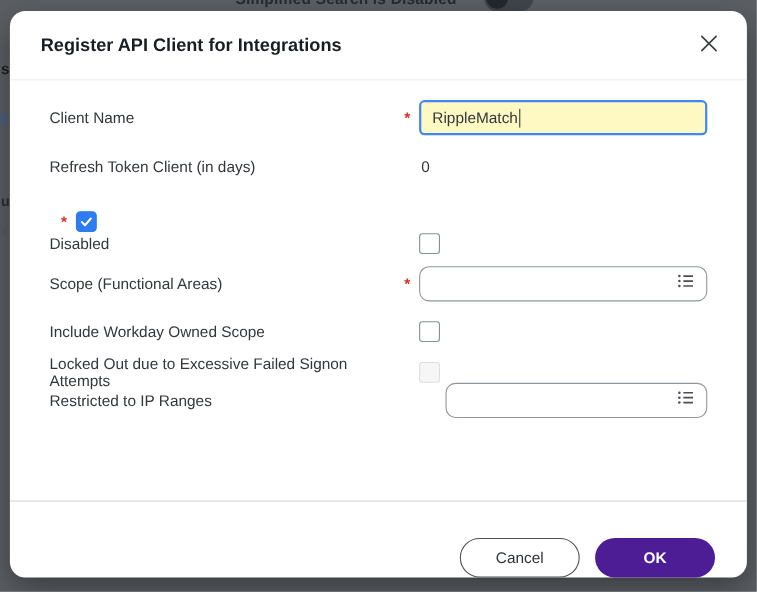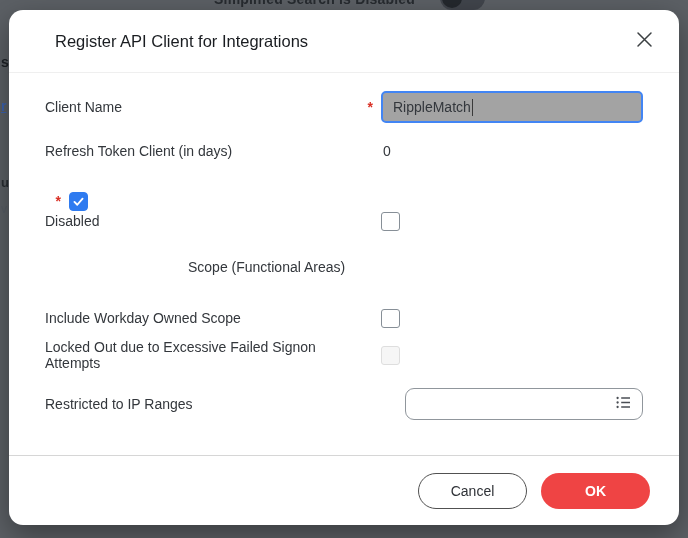--- a/index.html
+++ b/index.html
@@ -33,47 +33,47 @@
   .modal {
     position:absolute; left:9px; top:10px; width:670px; height:515px;
     background:#ffffff; border-radius:14px;
     box-shadow:0 10px 30px rgba(0,0,0,.38);
     display:flex; flex-direction:column;
   }
   .modal-header {
     height:63px; flex:0 0 63px; display:flex; align-items:center;
     padding:0 21px 0 28px; border-bottom:1px solid #efefef;
   }
-  .modal-title { flex:1; font-size:16.5px; font-weight:400; color:#1a1d21;margin-left:18px; }
+  .modal-title { flex:1; font-size:16.5px; font-weight:700; color:#1a1d21; }
   .close-btn {
     width:28px; height:28px; display:flex; align-items:center; justify-content:center;
     background:none; border:none; cursor:pointer;
   }
   .modal-body { flex:1 1 auto; padding:0 36px; }
   .row { display:flex; align-items:center; }
   .row .label { width:312px; flex:0 0 312px; font-size:14px; font-weight:500; color:#33373c; }
   .row .req {
     width:16px; flex:0 0 16px; margin-right:8px; text-align:right;
     color:#d93025; font-size:14px; font-weight:700;
   }
   .row .ctrl { flex:1; display:flex; align-items:center; }
 
   .r1 { margin-top:18px; height:32px; }
   .r2 { margin-top:18px; height:20px; }
   .r3 { margin-top:30px; height:20px; }
   .r4 { margin-top:0; height:20px; }
-  .r5 { margin-top:28px; height:32px;flex-direction:column; }
+  .r5 { margin-top:11px; height:32px; }
   .r6 { margin-top:17px; height:20px; }
   .r7 { margin-top:17px; height:20px; }
-  .r8 { margin-top:23px; height:32px;gap:12px; }
+  .r8 { height:32px;gap:12px; }
 
   .text-input {
     width:100%; height:32px; display:flex; align-items:center;
     border:2px solid #4285f4; border-radius:5px; padding:0 10px;
-    font-size:14px; color:#33373c; background:#a3a3a3;
+    font-size:14px; color:#33373c; background:#fef9c3;
   }
   .caret { display:inline-block; width:1px; height:17px; background:#3a3a3a; margin-left:1px; }
   .readonly-value { font-size:14px; color:#33373c; padding-left:2px; }
 
   .checkbox {
     width:19px; height:19px; border:1px solid #878f97; border-radius:3px;
     background:#fff; display:flex; align-items:center; justify-content:center;
     cursor:pointer;
   }
   .checkbox svg { display:none; }
@@ -82,30 +82,30 @@
   .checkbox.disabled { background:#f6f6f6; border-color:#dedede; cursor:default; }
 
   .prompt-input {
     width:100%; height:32px; display:flex; align-items:center; justify-content:flex-end;
     border:1px solid #90969c; border-radius:9px; padding:0 10px; background:#fff;
     cursor:pointer;
   }
 
   .modal-footer {
     flex:0 0 70px; height:70px; border-top:1px solid #d6d6d6;
-    display:flex; align-items:center; justify-content:flex-end;
+    display:flex; align-items:flex-end; justify-content:flex-end;
     gap:14px; padding:0 29px;
   }
   .btn {
     height:36px; min-width:109px; border-radius:19px; font-size:14px;
     font-family:"Liberation Sans", sans-serif; cursor:pointer;
     display:flex; align-items:center; justify-content:center; padding:0 24px;
   }
   .btn-cancel { background:#fff; border:1px solid #515151; color:#2f3237; font-weight:400; }
-  .btn-ok { background:#ef4444; border:none; color:#fff; font-weight:700; }
+  .btn-ok { background:#4c1d95; border:none; color:#fff; font-weight:700; }
 </style>
 </head>
 <body>
 
 <div class="screen">
 
   <div class="bg-toggle-text">Simplified Search is Disabled</div>
   <div class="bg-toggle">
     <div class="knob"></div>
   </div>

